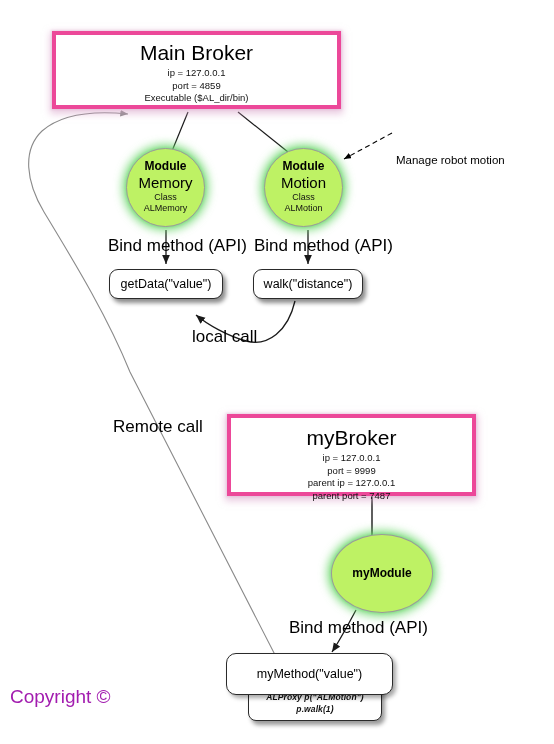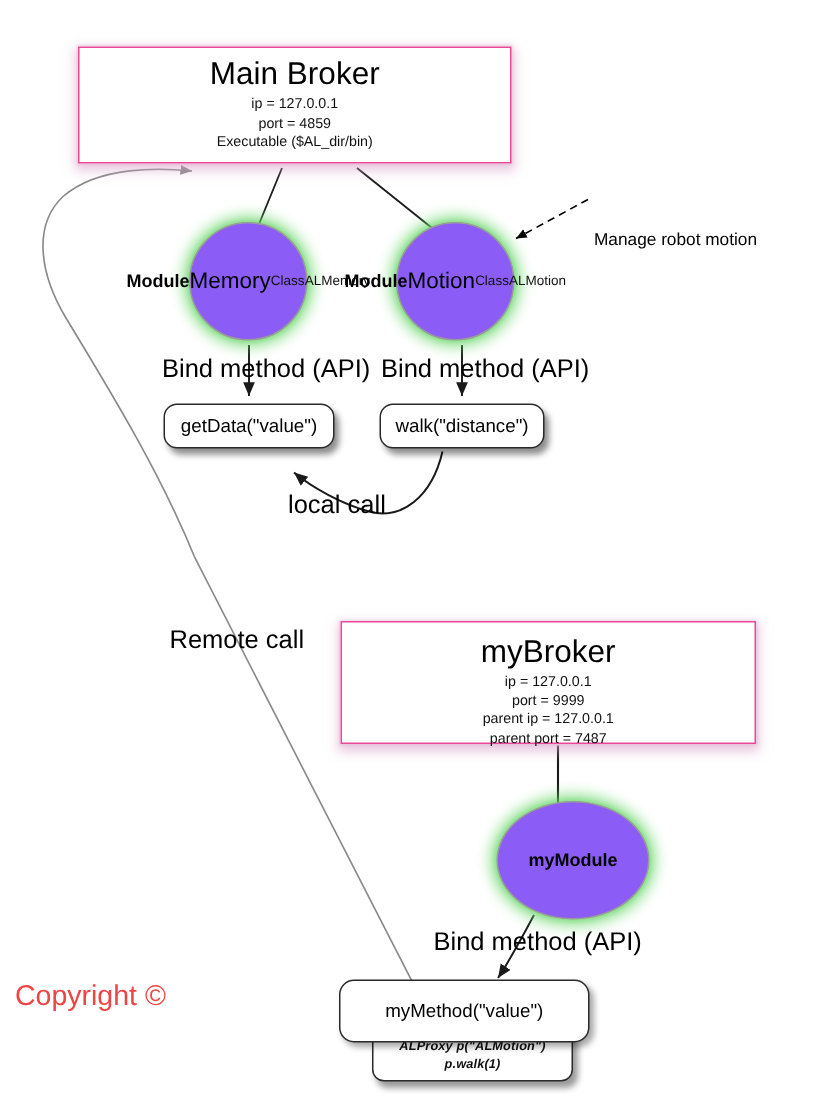--- a/index.html
+++ b/index.html
@@ -25,21 +25,21 @@
     top: 0;
     width: 554px;
     height: 744px;
     pointer-events: none;
   }
 
   
   .broker {
     position: absolute;
     background: #ffffff;
-    border: 1px solid #ec4899;
+    border: 4px solid #ec4899;
     box-shadow: 0 3px 7px 2px rgba(216,160,200,0.55),
                 0 0 2px 1px rgba(216,160,200,0.35);
     box-sizing: border-box;
     text-align: center;
     z-index: 4;
   }
   .broker .btitle {
     font-size: 21px;
     color: #000;
     line-height: 1.05;
@@ -55,36 +55,36 @@
   #main-broker {
     left: 52px;
     top: 31px;
     width: 289px;
     height: 78px;
     padding-top: 7px;
   }
   #my-broker {
     left: 227px;
     top: 414px;
-    width: 277px;
+    width: 249px;
     height: 82px;
     padding-top: 9px;
   }
 
   
   .module-circle {
     position: absolute;
     border-radius: 50%;
-    background: #8b5cf6;
+    background: #bef264;
     border: 1px solid #9a9a9a;
     box-shadow: 0 0 9px 4px rgba(102,214,102,0.75),
                 0 0 3px 1px rgba(102,214,102,0.45);
     box-sizing: border-box;
     display: flex;
-    flex-direction: row;
+    flex-direction: column;
     align-items: center;
     justify-content: center;
     text-align: center;
     z-index: 5;
   }
   .module-circle .m-kind {
     font-size: 12px;
     font-weight: bold;
     color: #000;
     line-height: 1.15;
@@ -184,23 +184,23 @@
   #label-local-call  { left: 192px; top: 327px; }
   #label-remote-call { left: 113px; top: 417px; }
   #label-bind-my     { left: 289px; top: 618px; }
   #label-manage {
     left: 396px; top: 124px; font-size: 11.5px; margin-top: 30px;
   }
 
   #copyright {
     position: absolute;
     left: 10px;
-    top: 653px;
+    top: 685px;
     font-size: 19px;
-    color: #ef4444;
+    color: #a21caf;
     line-height: 1.28;
     z-index: 8;
   }
 </style>
 </head>
 <body>
 
 <div id="canvas">
 
   <svg class="edges" viewBox="0 0 554 744" width="554" height="744">

